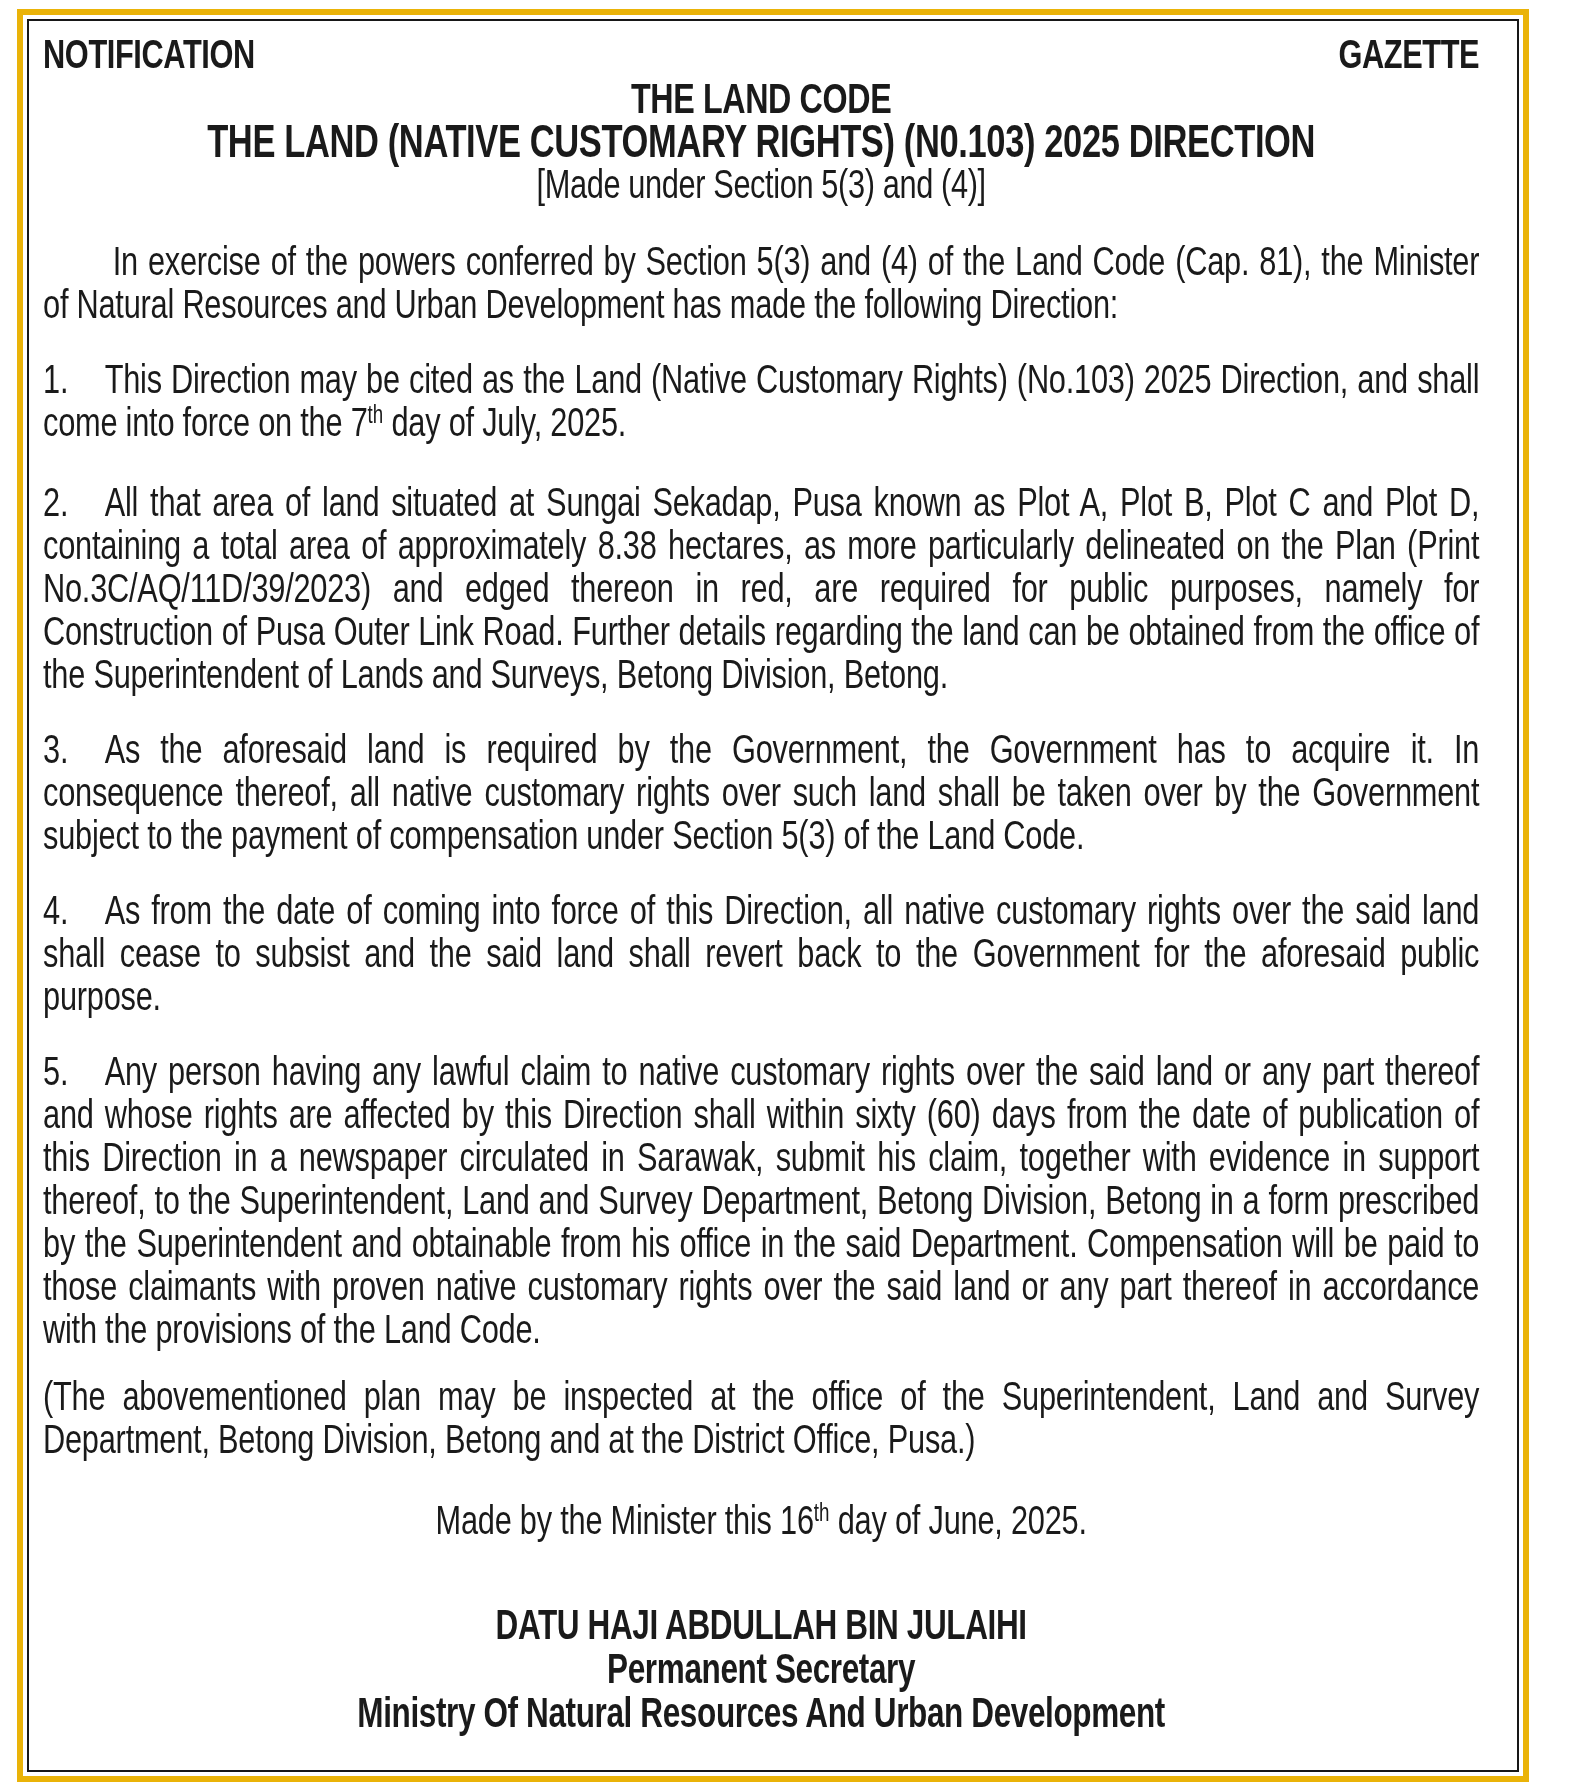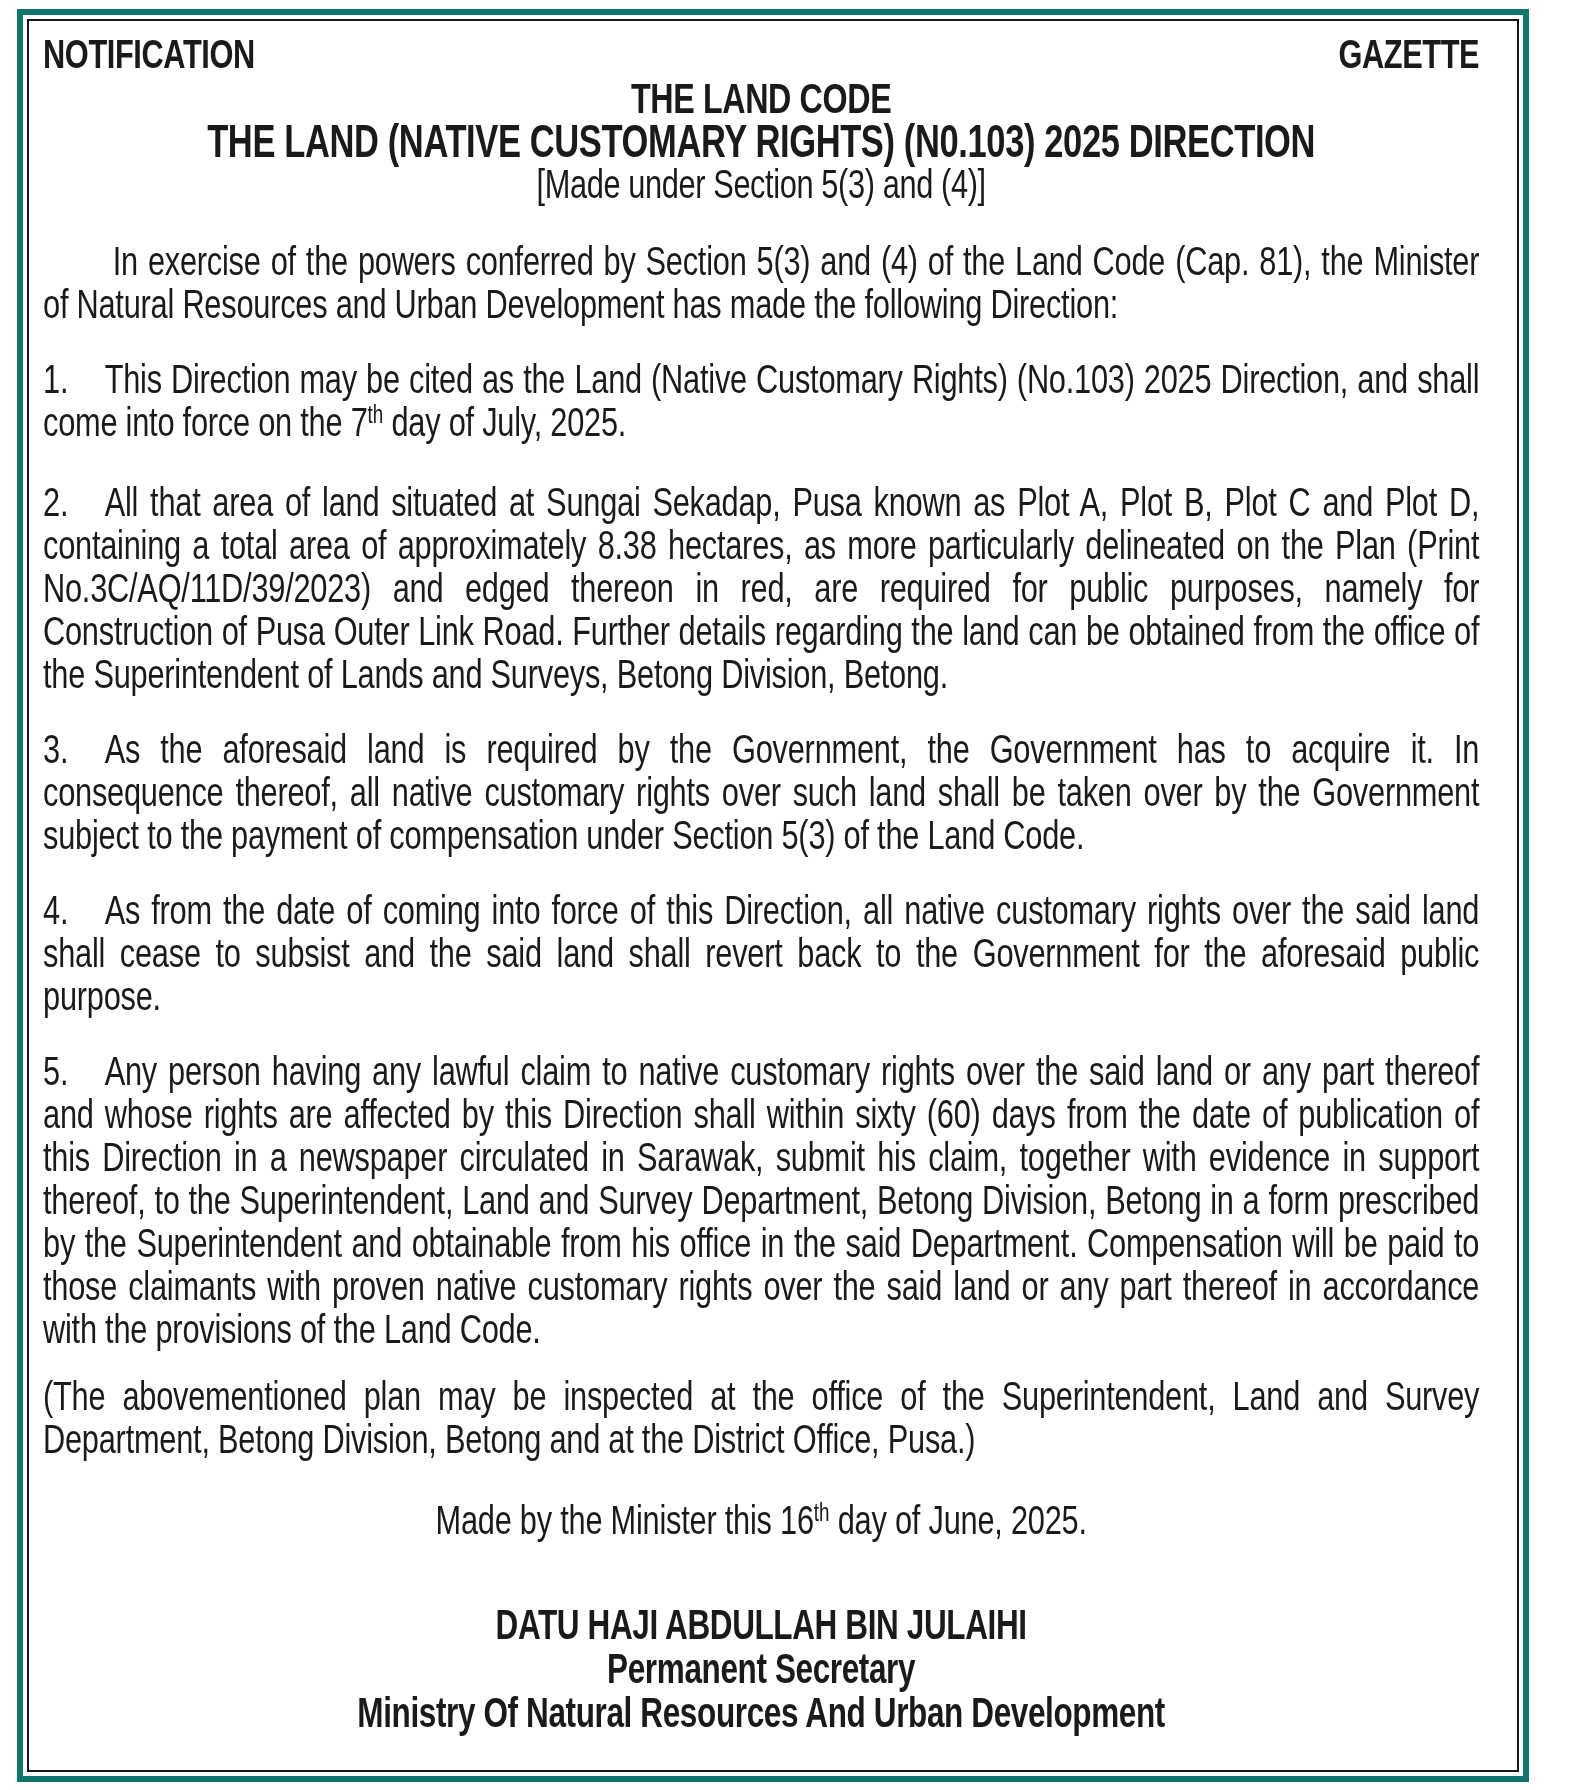--- a/index.html
+++ b/index.html
@@ -13,21 +13,21 @@
     position: relative;
     font-family: "Liberation Sans", "DejaVu Sans", sans-serif;
     color: #1a1a1a;
   }
   .doc-outer {
     position: absolute;
     left: 17px;
     top: 9px;
     width: 1512px;
     height: 1773px;
-    border: 6px solid #0f766e;
+    border: 6px solid #eab308;
     box-sizing: border-box;
     background: #ffffff;
   }
   .doc-inner {
     position: absolute;
     inset: 4px;
     border: 2px solid #171717;
   }
   .content {
     position: absolute;

